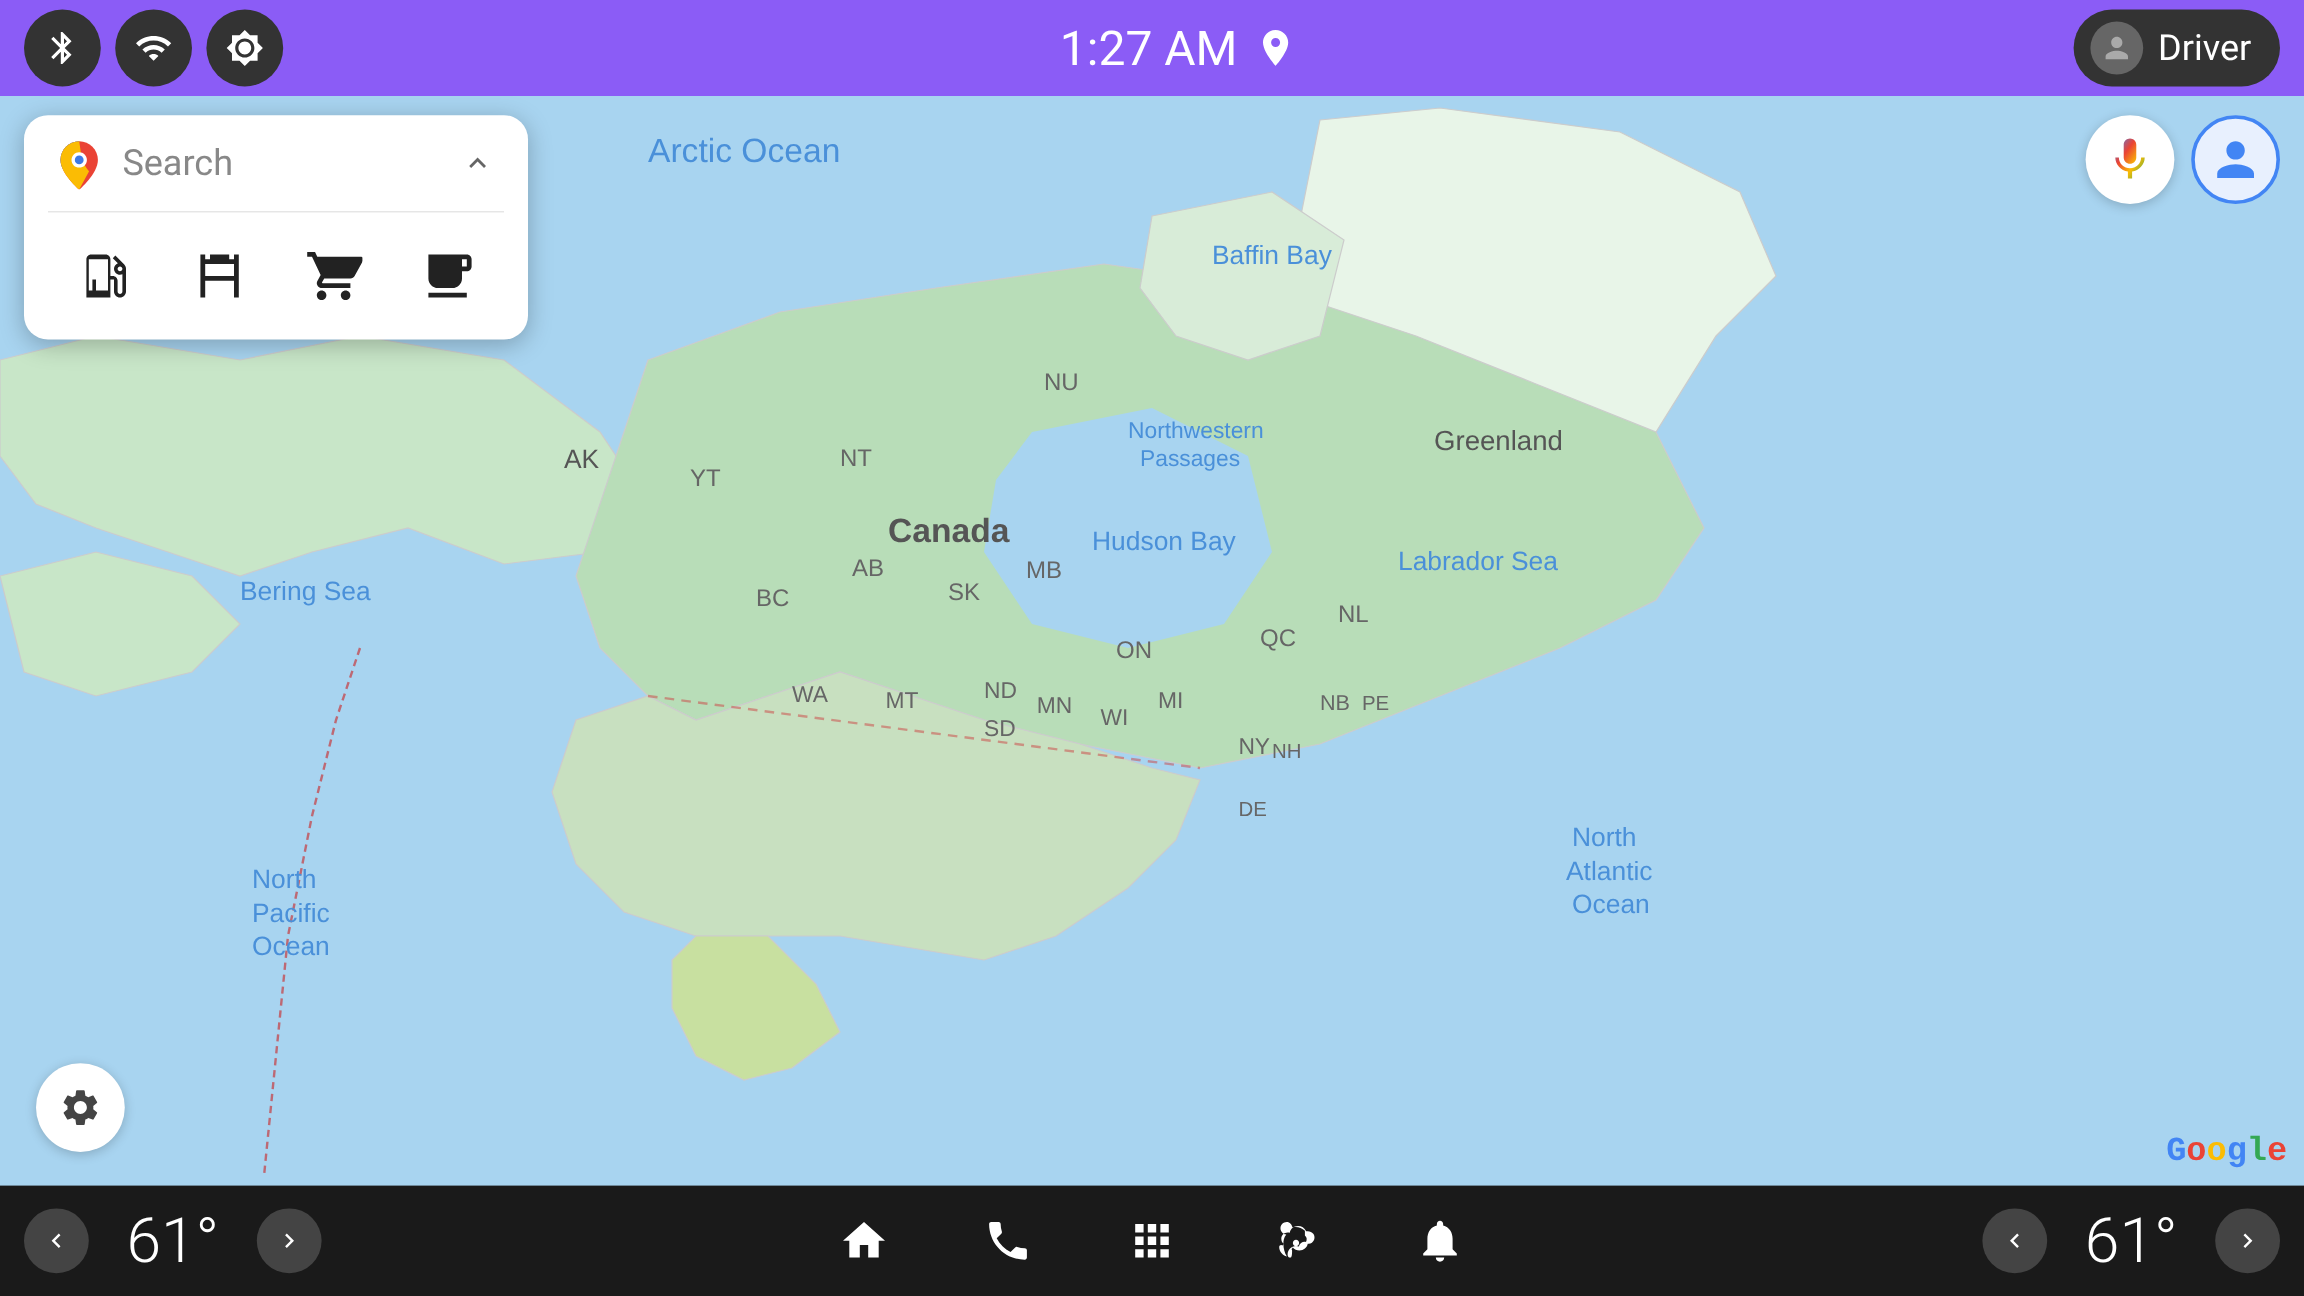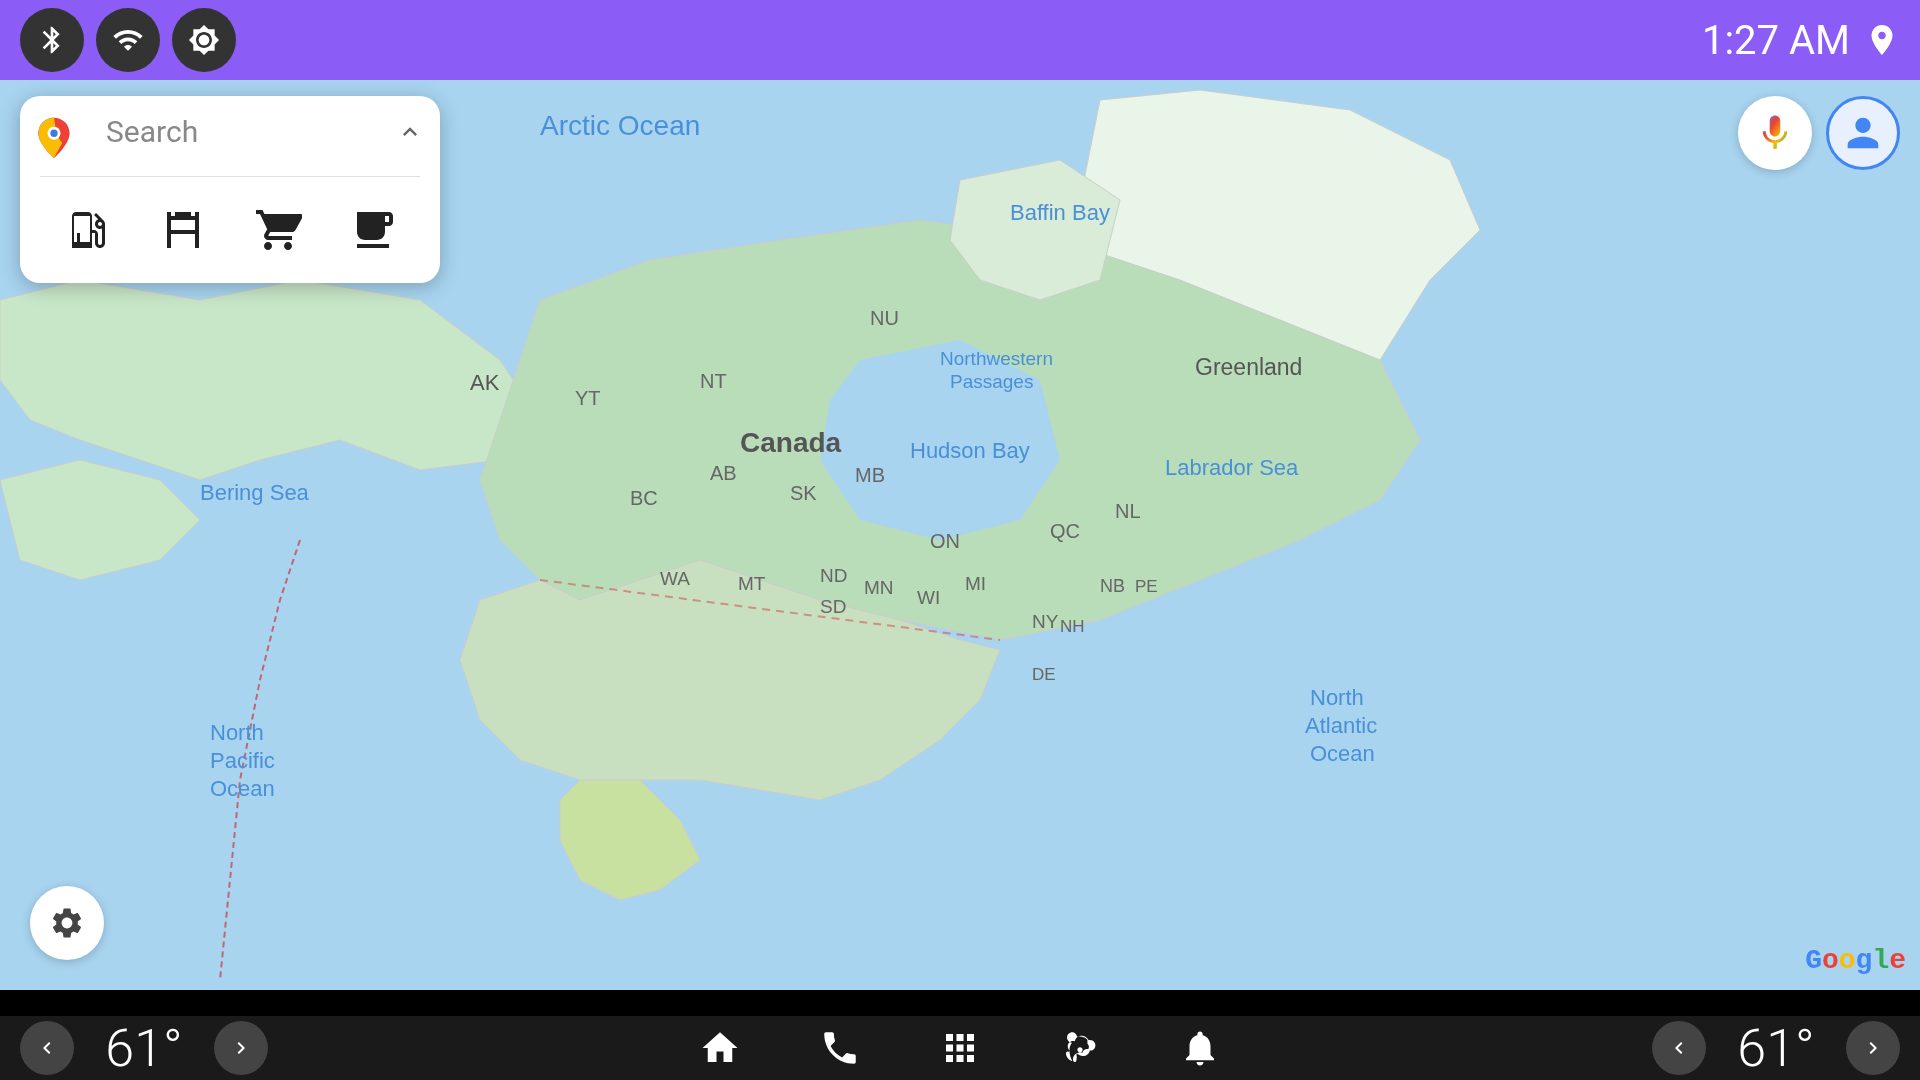--- a/index.html
+++ b/index.html
@@ -112,23 +112,23 @@
       left: 20px;
       width: 420px;
       background: white;
       border-radius: 20px;
       box-shadow: 0 4px 20px rgba(0,0,0,0.25);
       z-index: 50;
       overflow: hidden;
     }
     .search-bar {
       display: flex;
-      align-items: flex-start;
-      padding: 18px 12px;
-      gap: 30px;
+      align-items: center;
+      padding: 18px 24px;
+      gap: 14px;
     }
     .maps-logo {
       width: 44px;
       height: 44px;
       flex-shrink: 0;
     }
     .search-text {
       flex: 1;
       font-size: 30px;
       color: #888;
@@ -255,21 +255,21 @@
       font-size: 42px;
       color: white;
       font-weight: 400;
       line-height: 1.3;
     }
 
     
     #bottom-bar {
       position: absolute;
       bottom: 0; left: 0; right: 0;
-      height: 64px;
+      height: 92px;
       background: #1a1a1a;
       display: flex;
       align-items: center;
       justify-content: space-between;
       padding: 0 20px;
       z-index: 100;
     }
     .bottom-left {
       display: flex;
       align-items: center;
@@ -347,20 +347,30 @@
   </div>
 
   <div class="top-center">
     <span>1:27 AM</span>
 
     <svg width="36" height="36" viewBox="0 0 24 24" fill="white">
       <path d="M12 2C8.13 2 5 5.13 5 9c0 5.25 7 13 7 13s7-7.75 7-13c0-3.87-3.13-7-7-7zm0 9.5c-1.38 0-2.5-1.12-2.5-2.5s1.12-2.5 2.5-2.5 2.5 1.12 2.5 2.5-1.12 2.5-2.5 2.5z"></path>
     </svg>
   </div>
 
+  <div class="top-right">
+    <div class="driver-btn">
+      <div class="driver-avatar">
+        <svg width="28" height="28" viewBox="0 0 24 24" fill="#aaa">
+          <path d="M12 12c2.21 0 4-1.79 4-4s-1.79-4-4-4-4 1.79-4 4 1.79 4 4 4zm0 2c-2.67 0-8 1.34-8 4v2h16v-2c0-2.66-5.33-4-8-4z"></path>
+        </svg>
+      </div>
+      <span class="driver-name">Driver</span>
+    </div>
+  </div>
 </div>
 
 <div id="map-area">
   <div class="map-bg">
 
     <svg class="map-svg" viewBox="0 0 1920 910" preserveAspectRatio="xMidYMid slice">
 
       <rect width="1920" height="910" fill="#a8d4f0"></rect>
 
       <path d="M1100,20 L1200,10 L1350,30 L1450,80 L1480,150 L1430,200 L1380,280 L1300,320 L1250,360 L1150,380 L1080,340 L1050,280 L1060,200 L1080,120 Z" fill="#e8f5e8" stroke="#ccc" stroke-width="1"></path>

